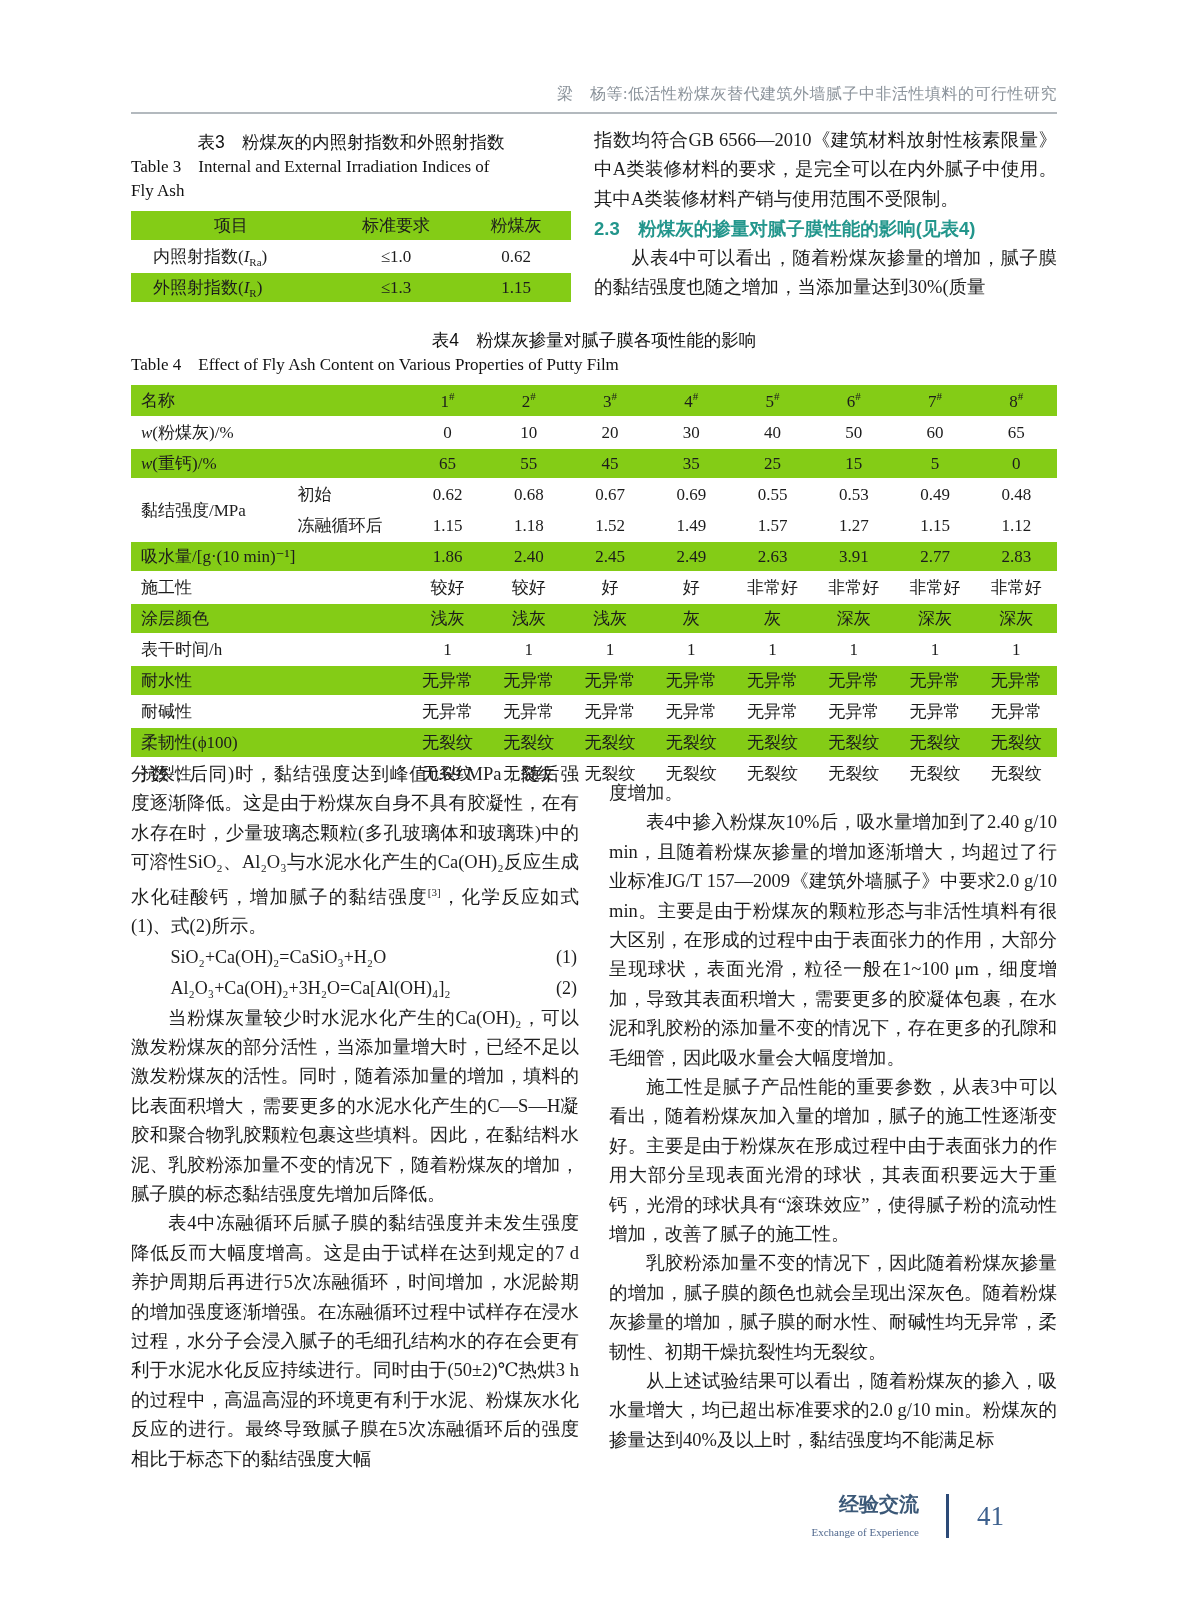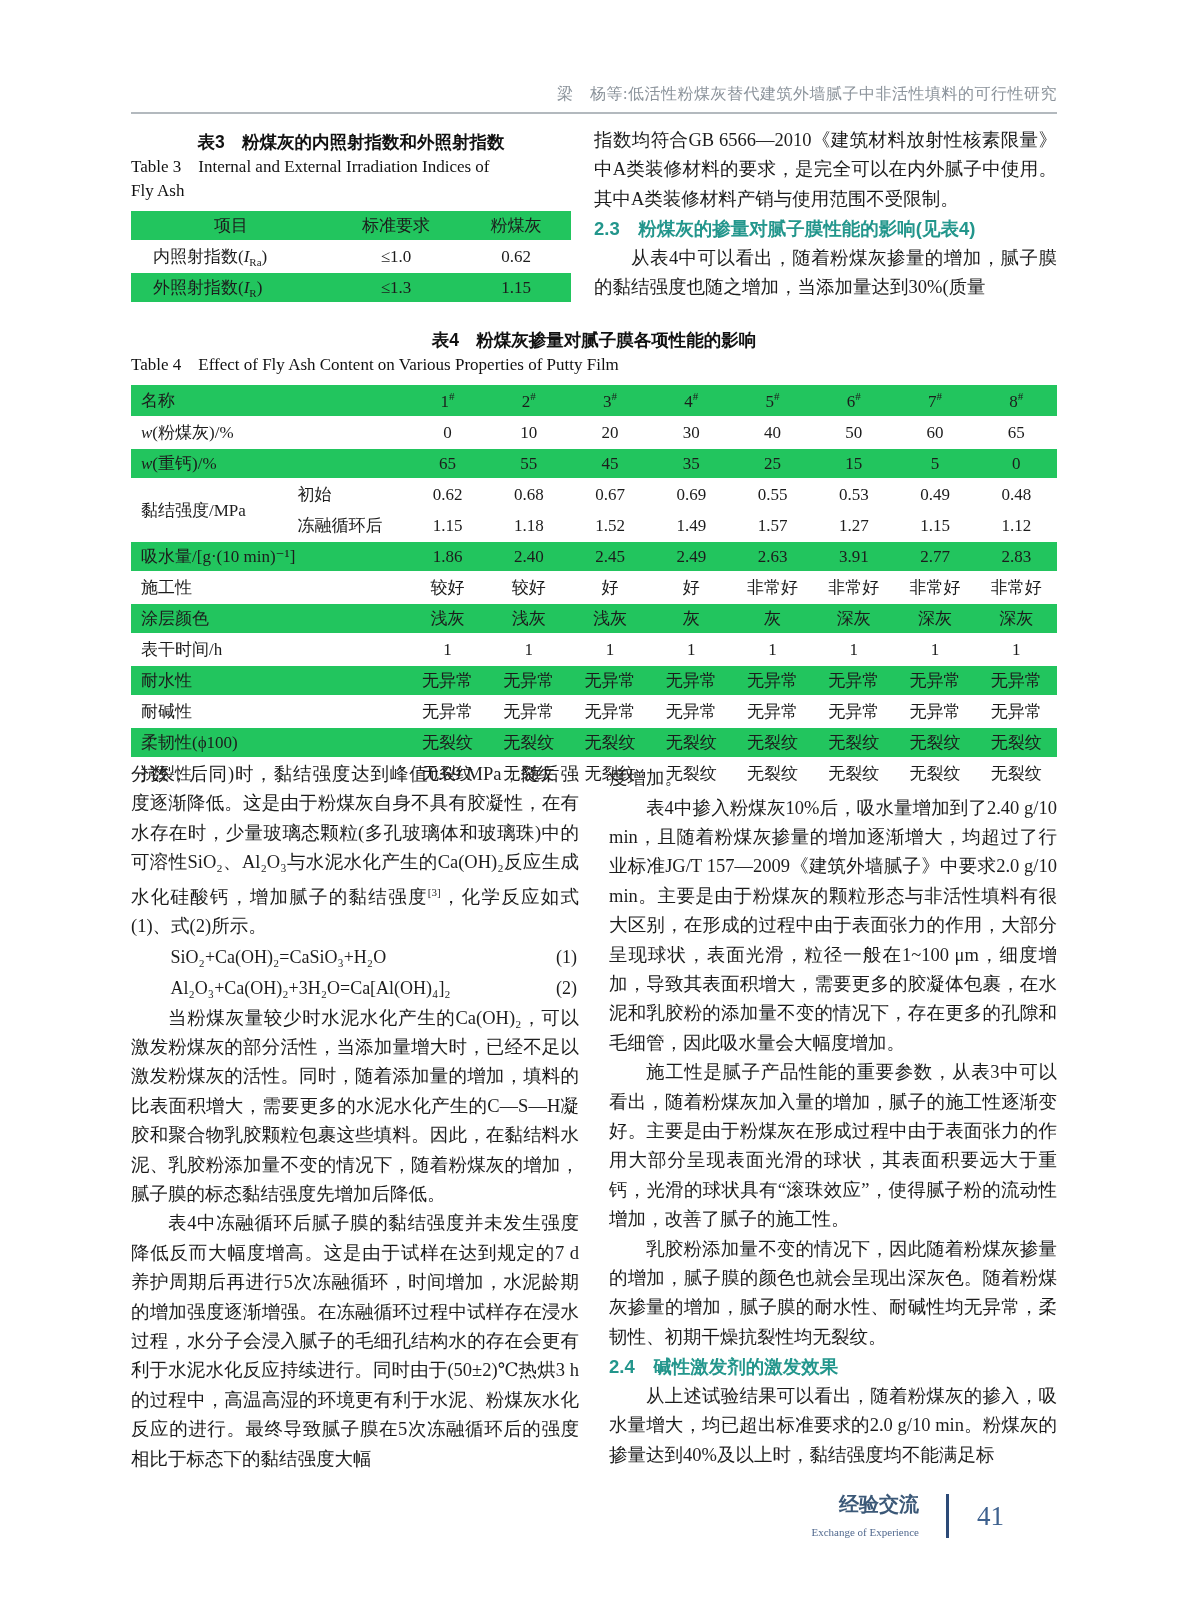--- a/index.html
+++ b/index.html
@@ -10,30 +10,30 @@
   
   .running-head{
     position:absolute;top:84px;left:131px;width:926px;text-align:right;
     color:#8b939b;font-size:16px;letter-spacing:.5px;
   }
   .head-rule{position:absolute;top:112px;left:131px;width:926px;height:2px;background:#b3b9be;}
 
   
   .table3-block{position:absolute;top:130px;left:131px;width:440px;}
   .tbl-title-cn{
-    text-align:center;font-weight:bold;font-size:17.5px;line-height:25px;
+    text-align:center;font-weight:normal;font-size:17.5px;line-height:25px;
     font-family:"Liberation Sans","DejaVu Sans",sans-serif;color:#111;
   }
   .tbl-title-en{text-align:left;font-weight:normal;font-size:17px;line-height:24px;color:#111;}
   table.bandtable{border-collapse:collapse;table-layout:fixed;margin-top:8px;}
   table.bandtable td,table.bandtable th{
     font-weight:normal;font-size:17px;padding:0;height:29px;text-align:center;
     border-bottom:2px solid #ffffff;
   }
-  tr.shade td,tr.shade th{background:#22c55e;}
+  tr.shade td,tr.shade th{background:#84cc16;}
   .t3{width:440px;}
   .t3 .c0{width:200px;}
   .t3 .c1{width:130px;}
   .t3 .c2{width:110px;}
   .t3 td.lbl{text-align:left;padding-left:22px;}
   sub{font-size:11px;}
   sup{font-size:11px;}
 
   
   .topright{position:absolute;top:126px;left:594px;width:463px;}
@@ -294,21 +294,20 @@
           <span class="num">(2)</span>
       </div>
       <p class="indent">当粉煤灰量较少时水泥水化产生的Ca(OH)₂，可以激发粉煤灰的部分活性，当添加量增大时，已经不足以激发粉煤灰的活性。同时，随着添加量的增加，填料的比表面积增大，需要更多的水泥水化产生的C—S—H凝胶和聚合物乳胶颗粒包裹这些填料。因此，在黏结料水泥、乳胶粉添加量不变的情况下，随着粉煤灰的增加，腻子膜的标态黏结强度先增加后降低。</p>
       <p class="indent">表4中冻融循环后腻子膜的黏结强度并未发生强度降低反而大幅度增高。这是由于试样在达到规定的7 d养护周期后再进行5次冻融循环，时间增加，水泥龄期的增加强度逐渐增强。在冻融循环过程中试样存在浸水过程，水分子会浸入腻子的毛细孔结构水的存在会更有利于水泥水化反应持续进行。同时由于(50±2)℃热烘3 h的过程中，高温高湿的环境更有利于水泥、粉煤灰水化反应的进行。最终导致腻子膜在5次冻融循环后的强度相比于标态下的黏结强度大幅</p>
     </div>
     <div class="bcol">
       <p>度增加。</p>
       <p class="indent">表4中掺入粉煤灰10%后，吸水量增加到了2.40 g/10 min，且随着粉煤灰掺量的增加逐渐增大，均超过了行业标准JG/T 157—2009《建筑外墙腻子》中要求2.0 g/10 min。主要是由于粉煤灰的颗粒形态与非活性填料有很大区别，在形成的过程中由于表面张力的作用，大部分呈现球状，表面光滑，粒径一般在1~100 μm，细度增加，导致其表面积增大，需要更多的胶凝体包裹，在水泥和乳胶粉的添加量不变的情况下，存在更多的孔隙和毛细管，因此吸水量会大幅度增加。</p>
       <p class="indent">施工性是腻子产品性能的重要参数，从表3中可以看出，随着粉煤灰加入量的增加，腻子的施工性逐渐变好。主要是由于粉煤灰在形成过程中由于表面张力的作用大部分呈现表面光滑的球状，其表面积要远大于重钙，光滑的球状具有“滚珠效应”，使得腻子粉的流动性增加，改善了腻子的施工性。</p>
       <p class="indent">乳胶粉添加量不变的情况下，因此随着粉煤灰掺量的增加，腻子膜的颜色也就会呈现出深灰色。随着粉煤灰掺量的增加，腻子膜的耐水性、耐碱性均无异常，柔韧性、初期干燥抗裂性均无裂纹。</p>
-      <p class="sec-head">2.4　碱性激发剂的激发效果</p>
       <p class="indent">从上述试验结果可以看出，随着粉煤灰的掺入，吸水量增大，均已超出标准要求的2.0 g/10 min。粉煤灰的掺量达到40%及以上时，黏结强度均不能满足标</p>
     </div>
   </div>
 
   <div class="footer">
     <div class="sec">
       <span class="cn">经验交流</span>
       <span class="en">Exchange of Experience</span>
     </div>
     <div class="vbar"></div>

